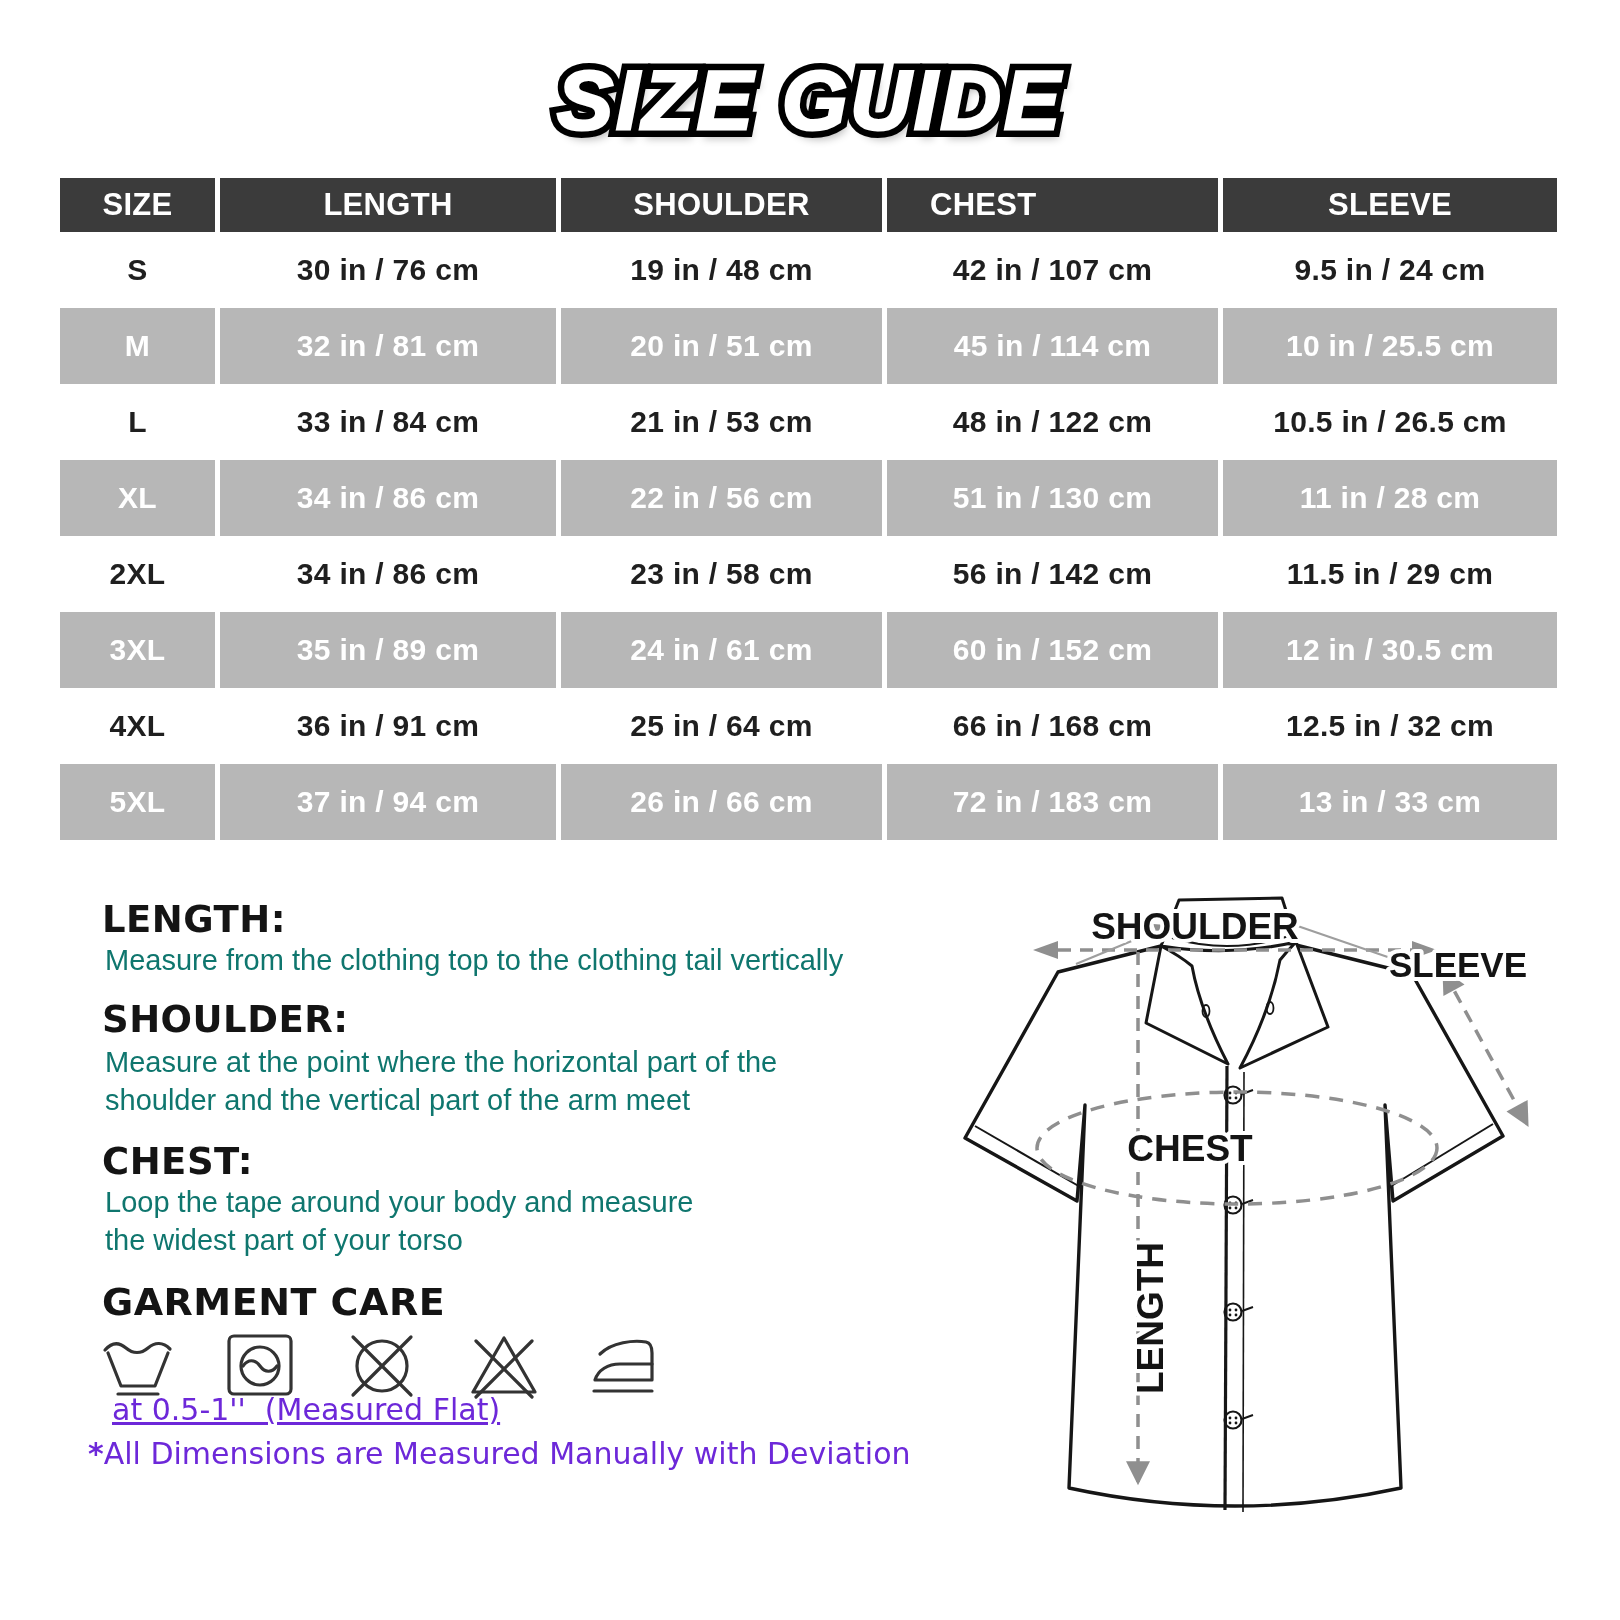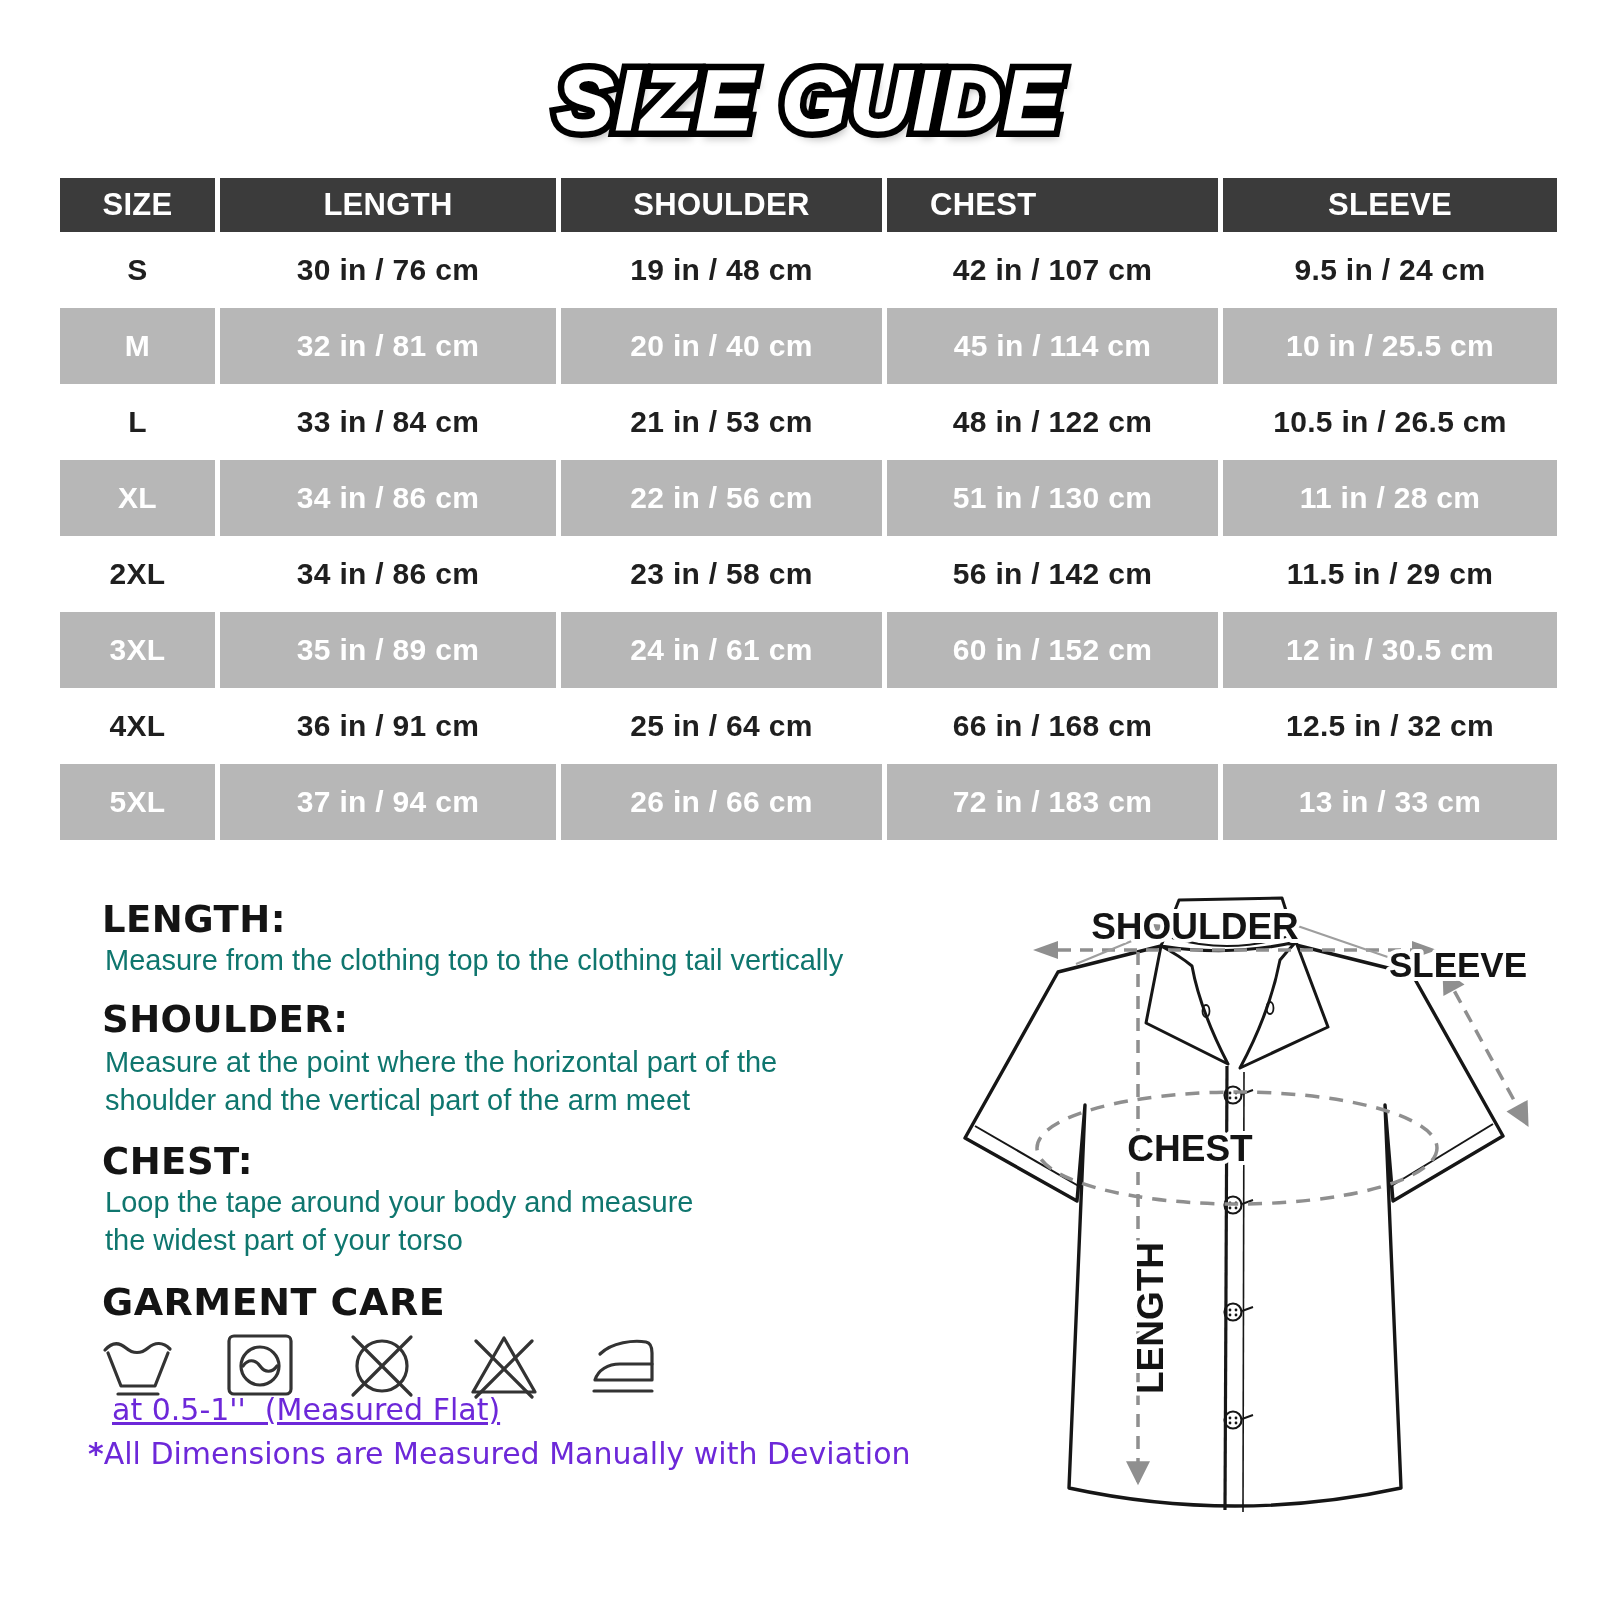--- a/index.html
+++ b/index.html
@@ -71,21 +71,21 @@
     <div class="trow body white">
       <div class="tcell">S</div>
       <div class="tcell">30 in / 76 cm</div>
       <div class="tcell">19 in / 48 cm</div>
       <div class="tcell">42 in / 107 cm</div>
       <div class="tcell">9.5 in / 24 cm</div>
     </div>
     <div class="trow body gray">
       <div class="tcell">M</div>
       <div class="tcell">32 in / 81 cm</div>
-      <div class="tcell">20 in / 40 cm</div>
+      <div class="tcell">20 in / 51 cm</div>
       <div class="tcell">45 in / 114 cm</div>
       <div class="tcell">10 in / 25.5 cm</div>
     </div>
     <div class="trow body white">
       <div class="tcell">L</div>
       <div class="tcell">33 in / 84 cm</div>
       <div class="tcell">21 in / 53 cm</div>
       <div class="tcell">48 in / 122 cm</div>
       <div class="tcell">10.5 in / 26.5 cm</div>
     </div>

